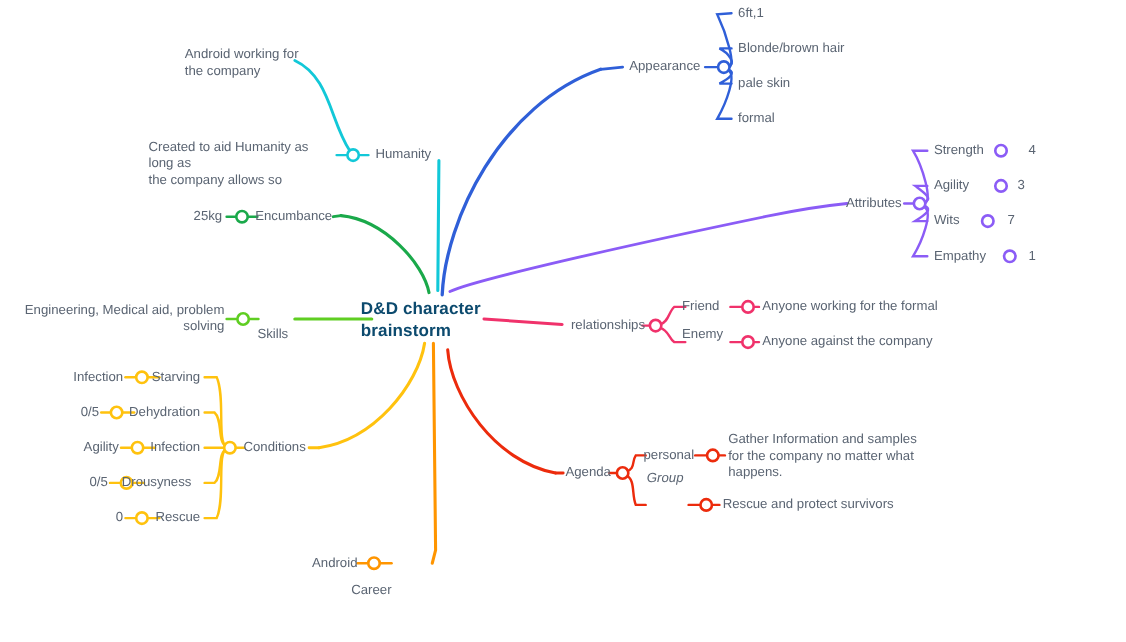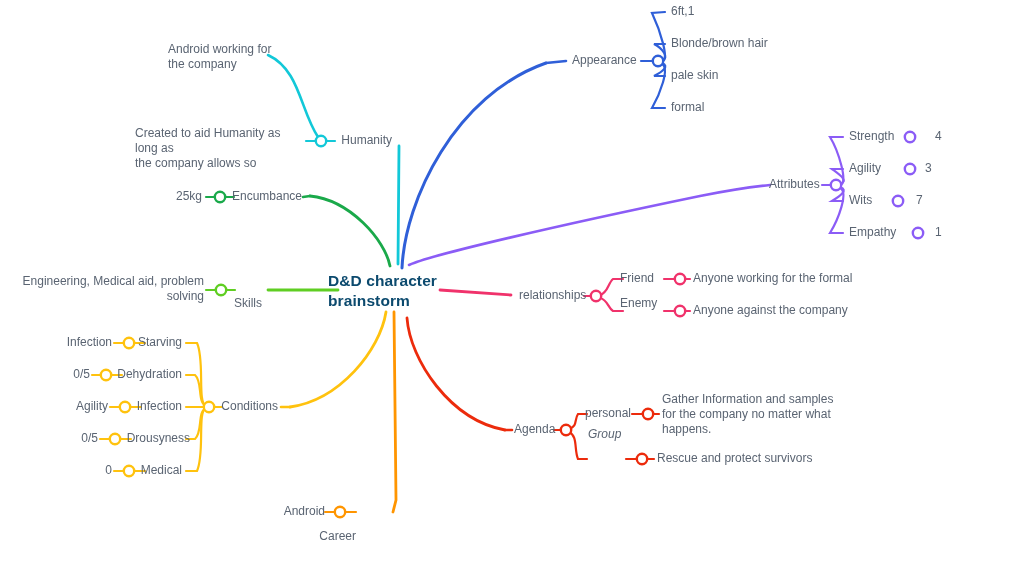--- a/index.html
+++ b/index.html
@@ -179,23 +179,23 @@
 <div class="node left" style="left:290px; top:504px; width:66px;margin-top:25px;">Career</div>
 <div class="node left" style="left:215px; top:504px; width:110px;">Android</div>
 
 <div class="node left" style="left:155px; top:399px; width:123px;">Conditions</div>
 <div class="node left" style="left:60px; top:335px; width:122px;">Starving</div>
 <div class="node left" style="left:0px; top:335px; width:112px;">Infection</div>
 <div class="node left" style="left:60px; top:367px; width:122px;">Dehydration</div>
 <div class="node left" style="left:0px; top:367px; width:90px;">0/5</div>
 <div class="node left" style="left:60px; top:399px; width:122px;">Infection</div>
 <div class="node left" style="left:0px; top:399px; width:108px;">Agility</div>
-<div class="node left" style="left:68px; top:431px; width:122px;">Drousyness</div>
+<div class="node left" style="left:52px; top:431px; width:122px;">Drousyness</div>
 <div class="node left" style="left:0px; top:431px; width:98px;">0/5</div>
-<div class="node left" style="left:60px; top:463px; width:122px;">Medical</div>
+<div class="node left" style="left:60px; top:463px; width:122px;">Rescue</div>
 <div class="node left" style="left:0px; top:463px; width:112px;">0</div>
 
 <div class="node left" style="left:200px; top:296px; width:62px;">Skills</div>
 <div class="node left" style="left:20px; top:274px; width:184px; text-align:right;">Engineering, Medical aid, problem
 solving</div>
 
 <div class="node left" style="left:200px; top:189px; width:102px;">Encumbance</div>
 <div class="node left" style="left:120px; top:189px; width:82px;">25kg</div>
 
 <div class="node left" style="left:300px; top:133px; width:92px;">Humanity</div>

